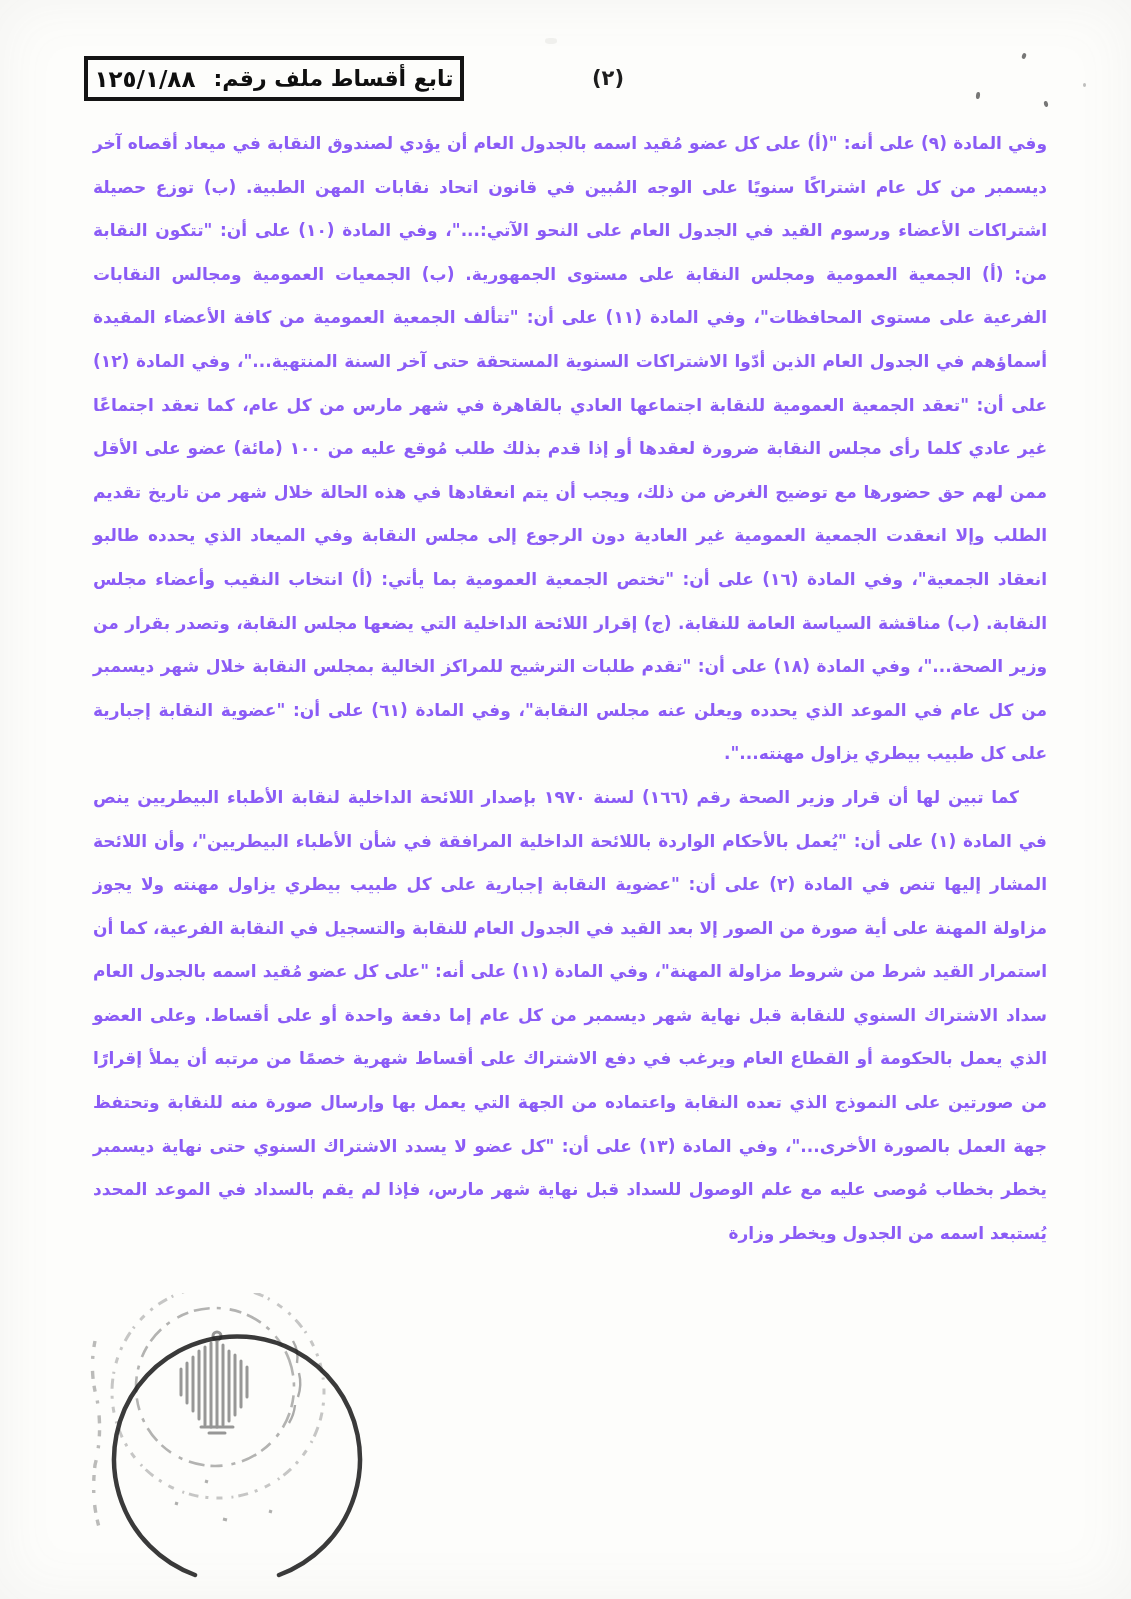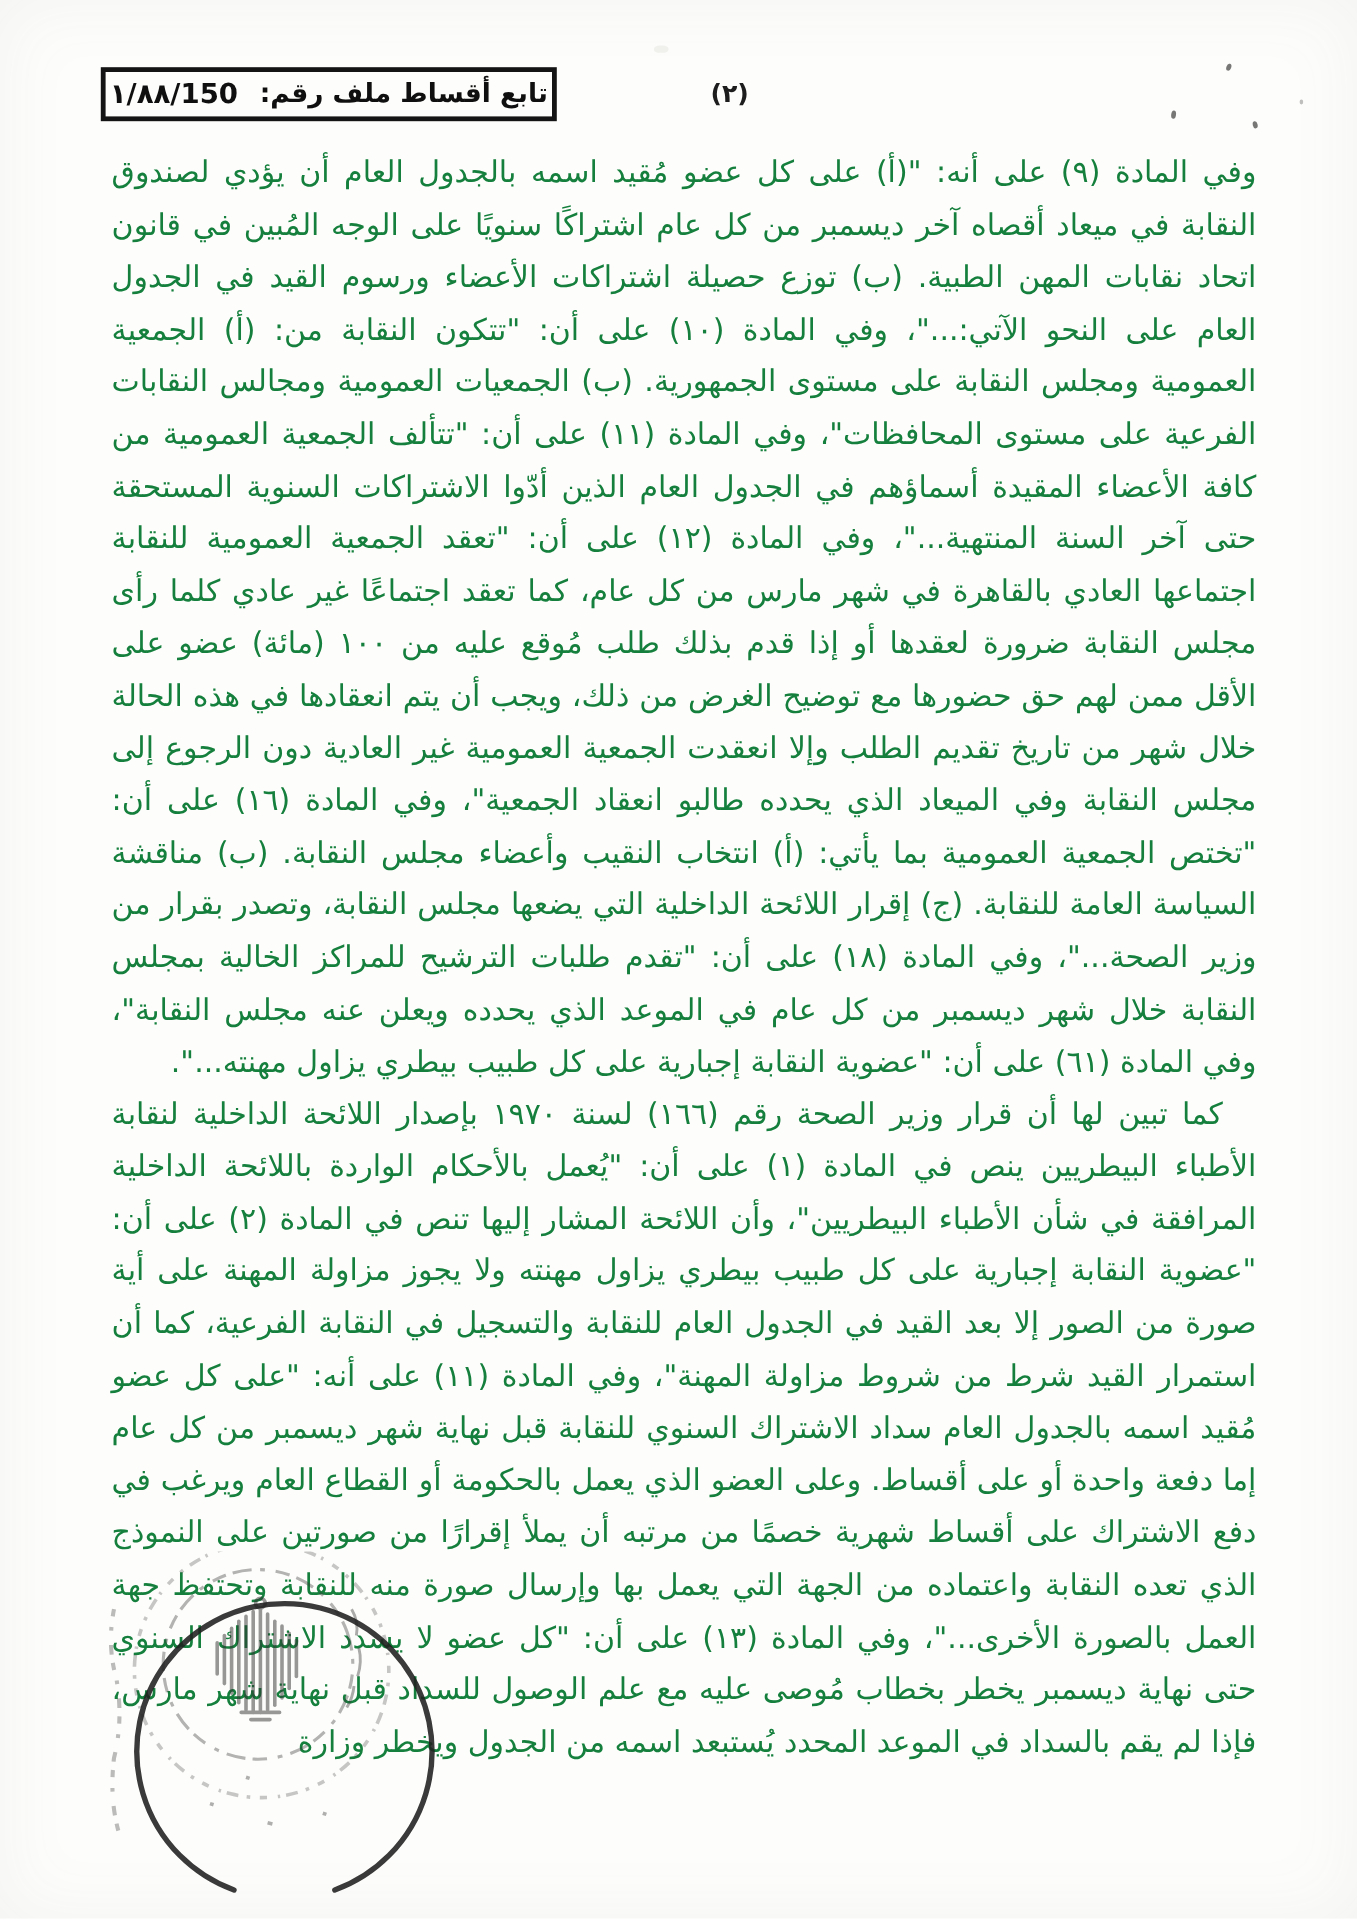--- a/index.html
+++ b/index.html
@@ -31,24 +31,24 @@
 
   .page-num{
     position:absolute;left:592px;top:66px;
     font-size:21px;font-weight:bold;color:#1d1d1d;
   }
 
   .body-text{
     position:absolute;top:122px;right:84px;width:954px;
     direction:rtl;
     text-align:justify;
-    font-size:25px;
+    font-size:17px;
     line-height:43.6px;
-    font-weight:normal;
-    color:#15803d;
+    font-weight:bold;
+    color:#8b5cf6;
     text-rendering:optimizeLegibility;
   }
   .body-text p{margin:0;padding:0;}
   .body-text p.indented{text-indent:28px;}
 
   .stamp{
     position:absolute;left:55px;top:1293px;width:380px;height:304px;
     pointer-events:none;
   }
 
@@ -59,21 +59,21 @@
   .speck.s4{left:1083px;top:83px;width:3px;height:4px;opacity:.35;}
   .speck.s5{left:545px;top:38px;width:12px;height:6px;border-radius:40%;opacity:.10;background:#8a8a80;}
 </style>
 </head>
 <body>
 
 <div class="page">
 
   <div class="header-box">
     <span>تابع أقساط ملف رقم:</span>
-    <span class="file-number">150/١/٨٨</span>
+    <span class="file-number">١٢٥/١/٨٨</span>
   </div>
 
   <div class="page-num">(٢)</div>
 
   <div class="body-text">
     <p>وفي المادة (٩) على أنه: "(أ) على كل عضو مُقيد اسمه بالجدول العام أن يؤدي لصندوق النقابة في ميعاد أقصاه آخر ديسمبر من كل عام اشتراكًا سنويًا على الوجه المُبين في قانون اتحاد نقابات المهن الطبية. (ب) توزع حصيلة اشتراكات الأعضاء ورسوم القيد في الجدول العام على النحو الآتي:..."، وفي المادة (١٠) على أن: "تتكون النقابة من: (أ) الجمعية العمومية ومجلس النقابة على مستوى الجمهورية. (ب) الجمعيات العمومية ومجالس النقابات الفرعية على مستوى المحافظات"، وفي المادة (١١) على أن: "تتألف الجمعية العمومية من كافة الأعضاء المقيدة أسماؤهم في الجدول العام الذين أدّوا الاشتراكات السنوية المستحقة حتى آخر السنة المنتهية..."، وفي المادة (١٢) على أن: "تعقد الجمعية العمومية للنقابة اجتماعها العادي بالقاهرة في شهر مارس من كل عام، كما تعقد اجتماعًا غير عادي كلما رأى مجلس النقابة ضرورة لعقدها أو إذا قدم بذلك طلب مُوقع عليه من ١٠٠ (مائة) عضو على الأقل ممن لهم حق حضورها مع توضيح الغرض من ذلك، ويجب أن يتم انعقادها في هذه الحالة خلال شهر من تاريخ تقديم الطلب وإلا انعقدت الجمعية العمومية غير العادية دون الرجوع إلى مجلس النقابة وفي الميعاد الذي يحدده طالبو انعقاد الجمعية"، وفي المادة (١٦) على أن: "تختص الجمعية العمومية بما يأتي: (أ) انتخاب النقيب وأعضاء مجلس النقابة. (ب) مناقشة السياسة العامة للنقابة. (ج) إقرار اللائحة الداخلية التي يضعها مجلس النقابة، وتصدر بقرار من وزير الصحة..."، وفي المادة (١٨) على أن: "تقدم طلبات الترشيح للمراكز الخالية بمجلس النقابة خلال شهر ديسمبر من كل عام في الموعد الذي يحدده ويعلن عنه مجلس النقابة"، وفي المادة (٦١) على أن: "عضوية النقابة إجبارية على كل طبيب بيطري يزاول مهنته...".</p>
     <p class="indented">كما تبين لها أن قرار وزير الصحة رقم (١٦٦) لسنة ١٩٧٠ بإصدار اللائحة الداخلية لنقابة الأطباء البيطريين ينص في المادة (١) على أن: "يُعمل بالأحكام الواردة باللائحة الداخلية المرافقة في شأن الأطباء البيطريين"، وأن اللائحة المشار إليها تنص في المادة (٢) على أن: "عضوية النقابة إجبارية على كل طبيب بيطري يزاول مهنته ولا يجوز مزاولة المهنة على أية صورة من الصور إلا بعد القيد في الجدول العام للنقابة والتسجيل في النقابة الفرعية، كما أن استمرار القيد شرط من شروط مزاولة المهنة"، وفي المادة (١١) على أنه: "على كل عضو مُقيد اسمه بالجدول العام سداد الاشتراك السنوي للنقابة قبل نهاية شهر ديسمبر من كل عام إما دفعة واحدة أو على أقساط. وعلى العضو الذي يعمل بالحكومة أو القطاع العام ويرغب في دفع الاشتراك على أقساط شهرية خصمًا من مرتبه أن يملأ إقرارًا من صورتين على النموذج الذي تعده النقابة واعتماده من الجهة التي يعمل بها وإرسال صورة منه للنقابة وتحتفظ جهة العمل بالصورة الأخرى..."، وفي المادة (١٣) على أن: "كل عضو لا يسدد الاشتراك السنوي حتى نهاية ديسمبر يخطر بخطاب مُوصى عليه مع علم الوصول للسداد قبل نهاية شهر مارس، فإذا لم يقم بالسداد في الموعد المحدد يُستبعد اسمه من الجدول ويخطر وزارة</p>
   </div>
 
   <svg class="stamp" viewBox="0 0 380 304" aria-hidden="true">

